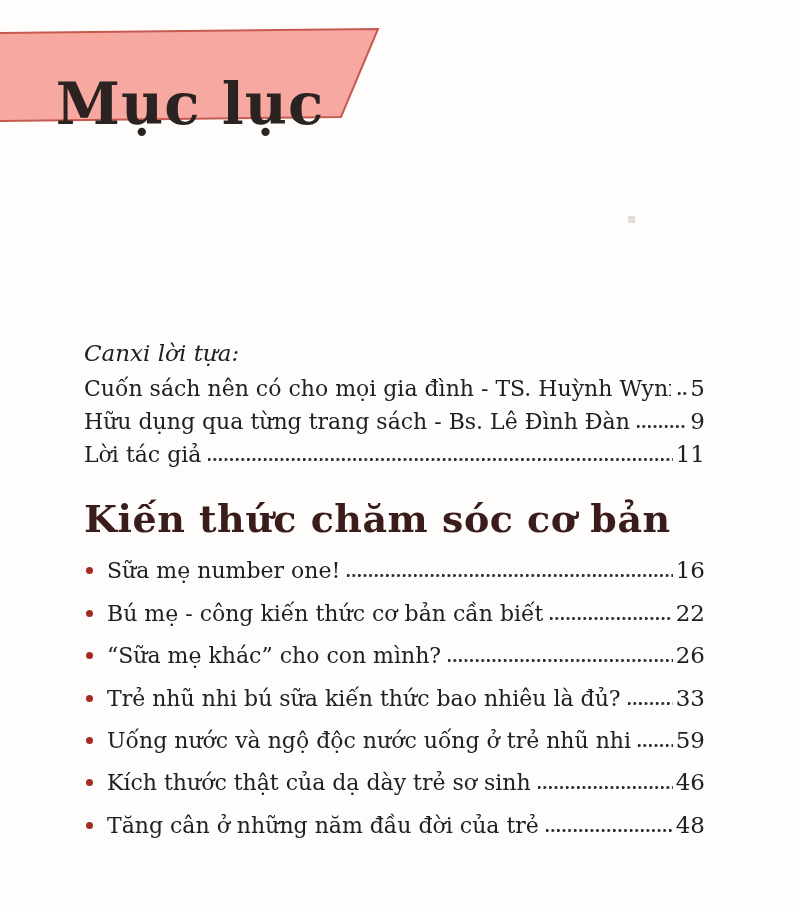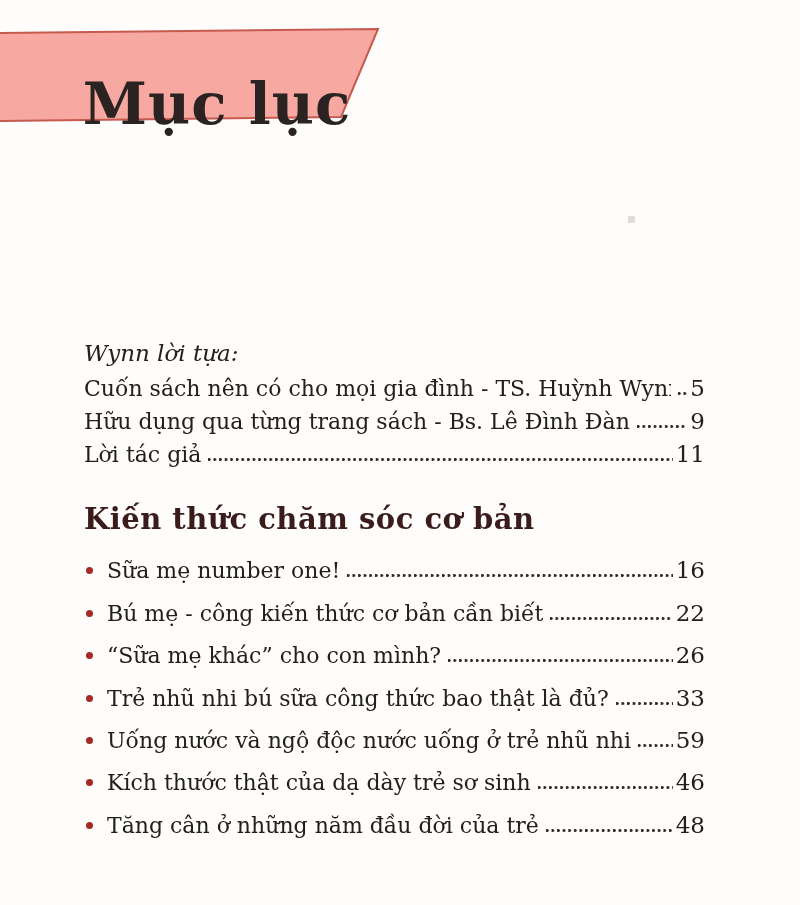--- a/index.html
+++ b/index.html
@@ -16,21 +16,20 @@
   
   .ribbon{position:relative;height:125px;}
   .ribbon svg{position:absolute;left:0;top:0;}
   .ribbon-title{
     position:absolute;left:0;top:36px;width:380px;
     text-align:center;
     font-size:58px;font-weight:bold;
     letter-spacing:1px;
     color:#2a2321;
     line-height:1;
-    padding-left:27px;
   }
 
   
   .content{padding:0 95px 0 84px;}
 
   .preface-label{
     margin:213px 0 0 0;
     font-style:italic;
     font-size:23px;
     line-height:30px;
@@ -60,21 +59,21 @@
     margin:0 3px 5px 6px;
     background-image:radial-gradient(circle at 2.2px 2.5px,#2b2927 1.25px,transparent 1.6px);
     background-size:5.6px 5px;
     background-repeat:repeat-x;
     background-position:left bottom;
   }
   .pagenum{flex:0 0 auto;font-size:23px;}
 
   .section-heading{
     margin:30px 0 6px 0;
-    font-size:29px;
+    font-size:38px;
     font-weight:bold;
     line-height:44px;
     color:#3a1d1b;
     letter-spacing:.5px;
   }
 
   .speck{
     position:absolute;left:628px;top:216px;
     width:7px;height:7px;
     background:#c9c6c2;opacity:.6;
@@ -90,21 +89,21 @@
     <svg width="400" height="130" viewBox="0 0 400 130">
       <polygon points="-8,33 378,29 341,117 -8,121" stroke-width="2" fill="#f7a9a1" stroke="#c65a4e"></polygon>
     </svg>
     <h1 class="ribbon-title">Mục lục</h1>
   </div>
 
   <div class="speck"></div>
 
   <div class="content">
 
-    <p class="preface-label">Wynn lời tựa:</p>
+    <p class="preface-label">Canxi lời tựa:</p>
 
     <div class="toc-list preface-list" id="preface-list">
         <div class="toc-row">
 
     <span class="row-title">Cuốn sách nên có cho mọi gia đình - TS. Huỳnh Wynn Trần</span>
     <span class="leader"></span>
     <span class="pagenum">5</span>
   </div>
         <div class="toc-row">
 
@@ -136,21 +135,21 @@
     <span class="pagenum">22</span>
   </div>
         <div class="toc-row">
     <span class="bullet"></span>
     <span class="row-title">“Sữa mẹ khác” cho con mình?</span>
     <span class="leader"></span>
     <span class="pagenum">26</span>
   </div>
         <div class="toc-row">
     <span class="bullet"></span>
-    <span class="row-title">Trẻ nhũ nhi bú sữa công thức bao thật là đủ?</span>
+    <span class="row-title">Trẻ nhũ nhi bú sữa kiến thức bao nhiêu là đủ?</span>
     <span class="leader"></span>
     <span class="pagenum">33</span>
   </div>
         <div class="toc-row">
     <span class="bullet"></span>
     <span class="row-title">Uống nước và ngộ độc nước uống ở trẻ nhũ nhi</span>
     <span class="leader"></span>
     <span class="pagenum">59</span>
   </div>
         <div class="toc-row">

